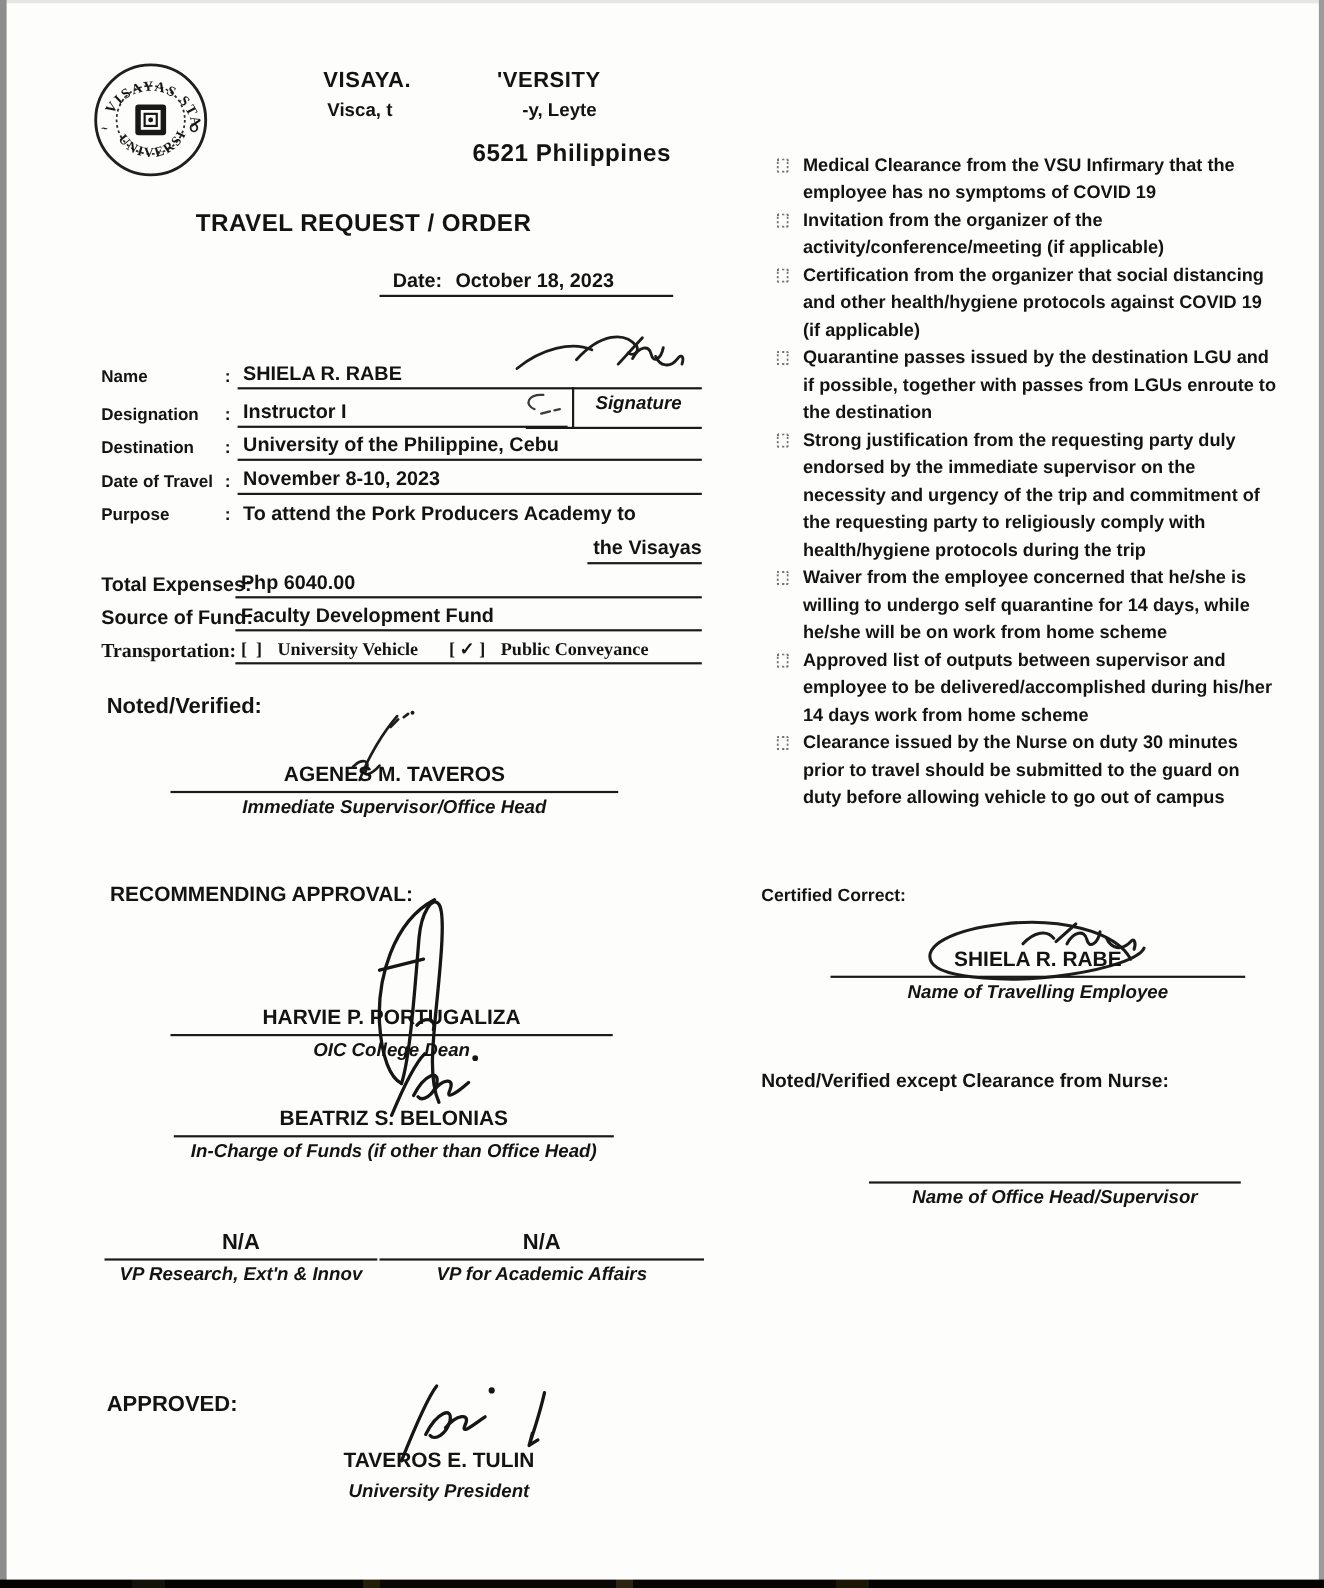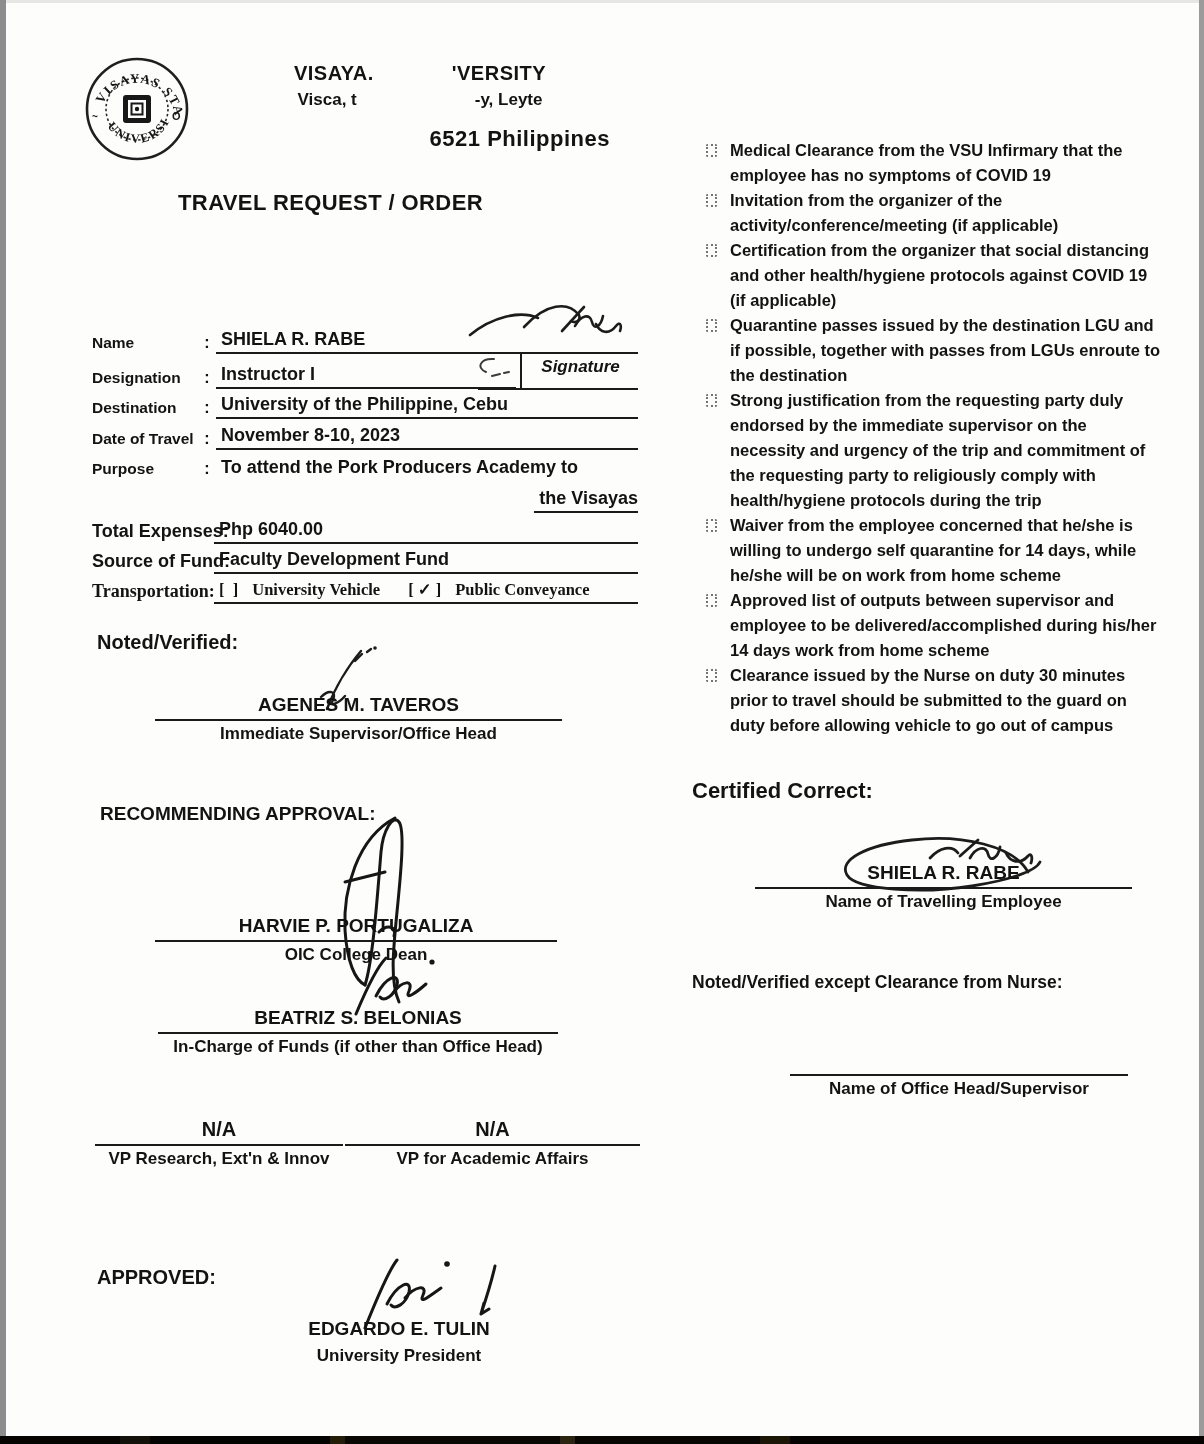--- a/index.html
+++ b/index.html
@@ -51,28 +51,28 @@
     font-size:17px; font-weight:700; font-style:italic;
   }
   .sig-underline { position:absolute; left:478px; top:388px; width:160px; border-top:2.5px solid #1a1a1a; }
   .sig-hook { position:absolute; left:468px; top:356px; width:44px; height:26px; }
 
   
   .heading { position:absolute; font-weight:700; }
   .h-noted { left:97px; top:631px; font-size:20px; }
   .h-recommend { left:100px; top:803px; font-size:19px; }
   .h-approved { left:97px; top:1266px; font-size:20px; }
-  .h-certified { left:692px; top:778px; font-size:22px; }
+  .h-certified { left:692px; top:806px; font-size:16px; }
   .h-noted-except { left:692px; top:972px; font-size:17.5px; width:470px; }
 
   
   .sigblock { position:absolute; text-align:center; }
   .sigblock .sb-name { font-size:19px; font-weight:700; padding-bottom:3px; border-bottom:2.5px solid #1a1a1a; }
   .sigblock .sb-name.noline { border-bottom:none; }
-  .sigblock .sb-role { font-size:17px; font-weight:700; padding-top:3px; }
+  .sigblock .sb-role { font-size:17px; font-weight:700; font-style:italic; padding-top:3px; }
   .sigblock .sb-space { height:18px; border-bottom:2.5px solid #1a1a1a; }
   .sig-svg { position:absolute; }
 
   
   .checklist { position:absolute; left:706px; top:138px; width:460px; list-style:none; }
   .checklist li { display:flex; gap:13px; font-size:16.5px; font-weight:700; line-height:25px; }
   .cbx {
     flex:0 0 auto; width:11px; height:13px; margin-top:6px;
     border:2px dotted #5d5d5d; border-radius:2px; opacity:.85;
   }
@@ -116,20 +116,24 @@
     </div>
     <div class="u-line2">
       <span>Visca, t</span>
       <span>-y, Leyte</span>
     </div>
     <div class="u-line3">6521  Philippines</div>
   </div>
 
   <div class="doc-title">TRAVEL REQUEST / ORDER</div>
 
+  <div class="date-row">
+    <span>Date:</span>
+    <span>October 18, 2023</span>
+  </div>
 
   <svg class="sig-svg" style="left:462px; top:295px;" width="175" height="58" viewBox="0 0 175 58">
     <g fill="none" stroke="#1c1c1c" stroke-width="2.6" stroke-linecap="round">
       <path d="M8,40 C30,22 58,15 76,23"></path>
       <path d="M62,32 C84,8 106,6 117,20 C119,25 114,29 109,26"></path>
       <path d="M100,36 L122,12"></path>
       <path d="M113,31 C119,20 128,18 130,27 C132,36 139,31 141,21"></path>
       <path d="M134,29 C138,38 147,40 154,31 C158,26 160,30 158,36"></path>
     </g>
   </svg>
@@ -259,21 +263,21 @@
     <g fill="none" stroke="#161616" stroke-width="3" stroke-linecap="round">
       <path d="M20,80 C32,50 44,22 52,12"></path>
       <path d="M42,56 C52,36 67,30 64,44 C61,56 50,62 46,57"></path>
       <path d="M60,50 C70,38 83,36 78,47 C73,58 87,46 96,40"></path>
       <path d="M150,18 C146,36 140,54 136,66 M136,66 l3,-11 M136,66 l8,-5"></path>
     </g>
     <circle cx="102" cy="16" r="2.8" fill="#161616"></circle>
   </svg>
 
   <div class="sigblock" style="left:268px; top:1318px; width:262px;">
-    <div class="sb-name noline">EDGARDO E. TULIN</div>
+    <div class="sb-name noline">TAVEROS E. TULIN</div>
     <div class="sb-role">University President</div>
   </div>
 
   <ul class="checklist">
     <li>
         <span class="cbx"></span>
         <span class="cl-text">Medical Clearance from the VSU Infirmary that the employee has no symptoms of COVID 19</span>
       </li>
     <li>
         <span class="cbx"></span>

